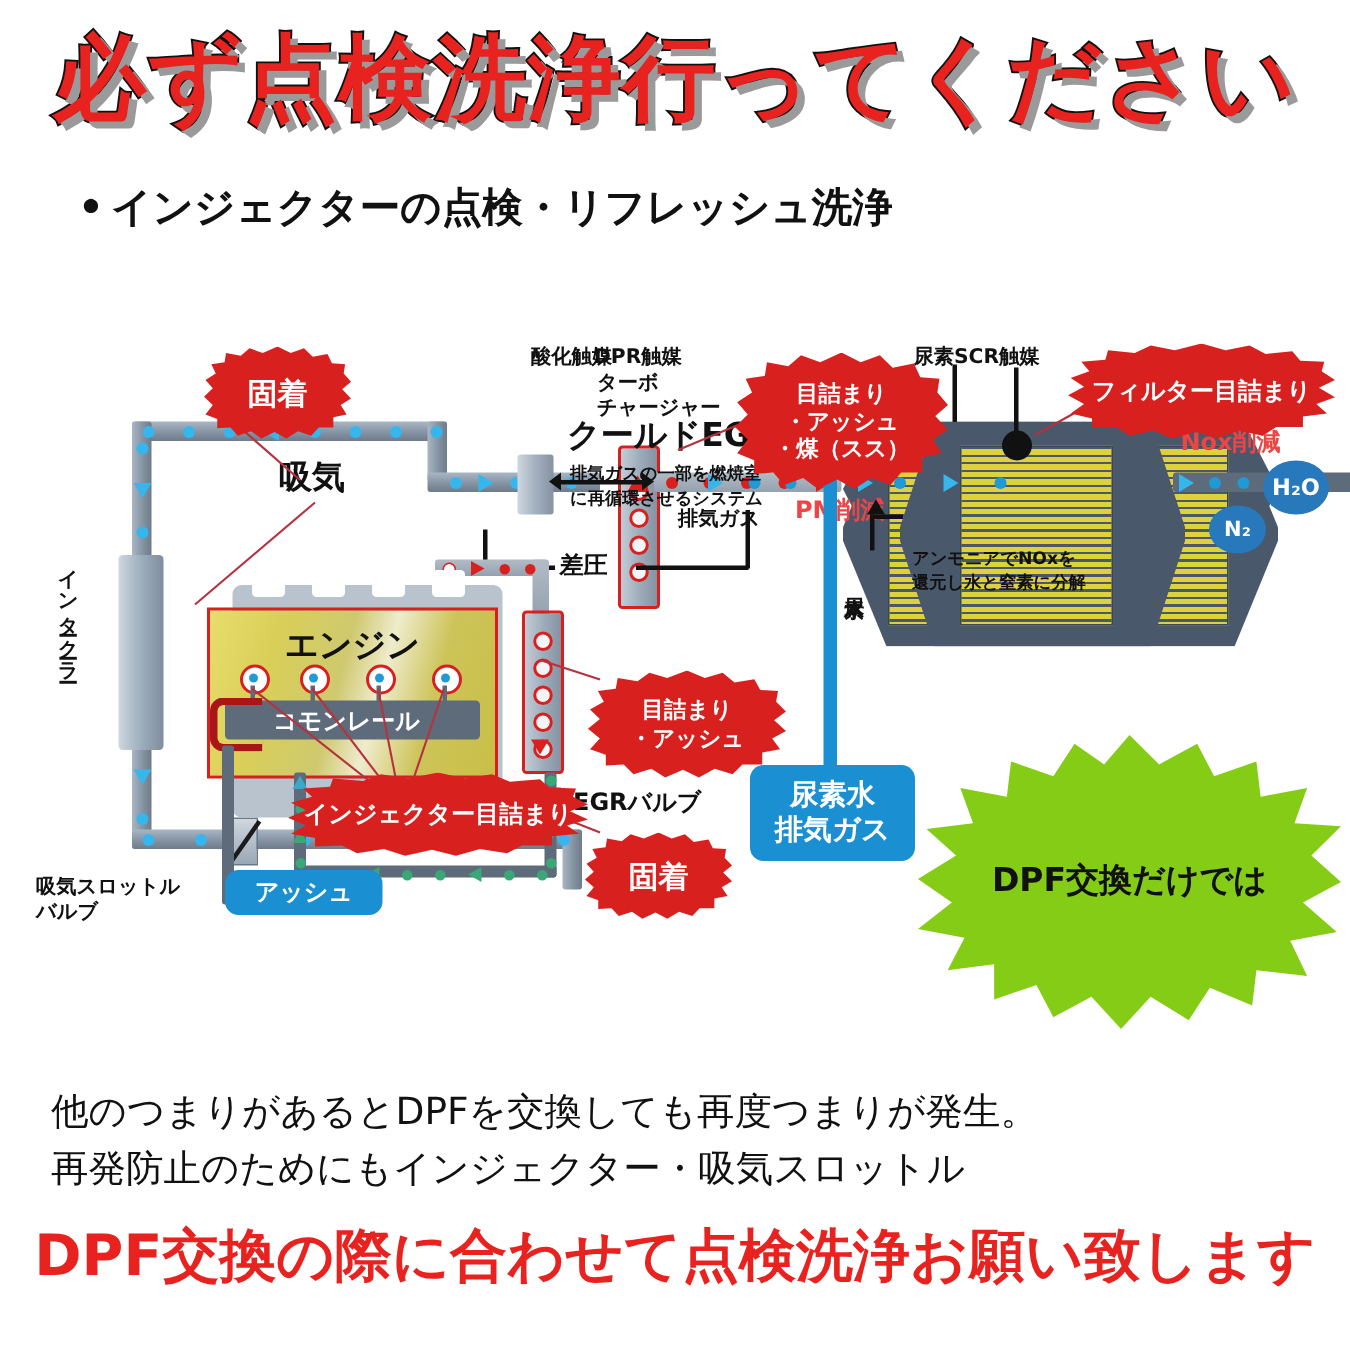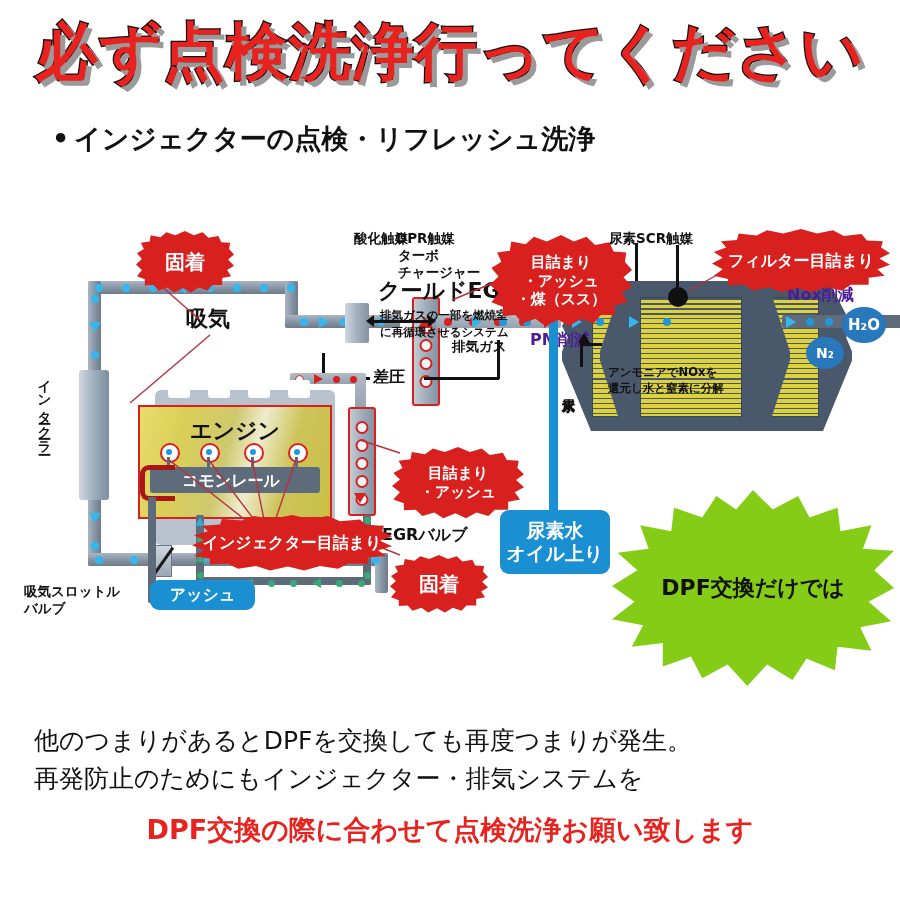--- a/index.html
+++ b/index.html
@@ -43,21 +43,21 @@
   .dots i{display:block;border-radius:50%;}
 
   
   .housing{position:absolute;background:#49596b;}
   .filt{position:absolute;background:#d8cc34;
     background-image:repeating-linear-gradient(180deg,#49596b 0 1.5px,#ddd23c 1.5px 5px);
     border:1px solid #3a4756;}
 
   .lbl{position:absolute;font-size:13.5px;font-weight:bold;color:#111;white-space:nowrap;line-height:1.25;}
   .lbl.sm{font-size:11.5px;font-weight:bold;}
-  .lbl.cyan{color:#4c1d95;}
+  .lbl.cyan{color:#ef4444;}
   .lbl.big{font-size:22px;}
   .lbl.mid{font-size:16px;}
   .lbl.vert{writing-mode:vertical-rl;text-orientation:upright;}
 
   .leader{position:absolute;background:#111;}
 
   
   .burst{
     position:absolute;display:flex;align-items:center;justify-content:center;
     background:#d8201f;color:#fff;font-weight:bold;text-align:center;
@@ -105,21 +105,21 @@
       100% 50%,91% 57%,99% 67%,88% 70%,92% 82%,80% 80%,79% 92%,69% 86%,64% 97%,55% 89%,
       48% 100%,41% 89%,32% 96%,28% 85%,18% 90%,18% 78%,7% 80%,11% 69%,0% 66%,8% 57%,0% 49%,
       9% 41%,2% 32%,13% 30%,10% 18%,21% 21%,22% 9%,32% 14%,37% 3%,44% 10%);
     display:flex;flex-direction:column;align-items:center;justify-content:center;
   }
   #star .l{font-size:22px;font-weight:bold;color:#111;line-height:1.8;white-space:nowrap;}
 
   
   #foot1,#foot2{position:absolute;font-size:25px;color:#111;white-space:nowrap;}
   #footred{position:absolute;left:0;width:900px;text-align:center;
-    font-size:27px;font-weight:bold;color:#e8221f;white-space:nowrap;}
+    font-size:38px;font-weight:bold;color:#e8221f;white-space:nowrap;}
 </style>
 </head>
 <body>
 
 <div class="abs" id="headline">必ず点検洗浄行ってください</div>
 
 <div class="abs" id="bullets">
   <div class="bullet"><span class="dot">•</span><span>インジェクターの点検・リフレッシュ洗浄</span></div>
 </div>
 
@@ -263,21 +263,21 @@
   <div class="lbl cyan mid" style="left:787px;top:60px;">Nox削減</div>
   <div class="circ" style="left:842px;top:82px;width:44px;height:36px;font-size:15px;">H₂O</div>
   <div class="circ" style="left:806px;top:112px;width:38px;height:32px;font-size:14px;">N₂</div>
 
   <div class="pipe" style="left:549px;top:90px;width:9px;height:200px;background:#1a8fd1;"></div>
   <div class="leader" style="left:580px;top:118px;width:2.5px;height:24px;"></div>
   <div class="leader" style="left:580px;top:118px;width:22px;height:2.5px;"></div>
   <div class="abs" style="left:578px;top:108px;width:0;height:0;border-left:6px solid transparent;border-right:6px solid transparent;border-bottom:10px solid #111;"></div>
   <div class="lbl vert" style="left:560px;top:163px;">尿素水</div>
   <div class="badge" style="left:500px;top:285px;width:110px;height:64px;font-size:19px;white-space:pre;">尿素水
-オイル上り</div>
+排気ガス</div>
 
   <div class="pipe red" style="left:290px;top:148px;width:75px;height:11px;"></div>
   <div class="pipe red" style="left:355px;top:148px;width:11px;height:38px;"></div>
   <div class="dots" style="left:295px;top:150px;width:62px;height:8px;justify-content:space-between;">
     <i style="width:7px;height:7px;border:1.5px solid #d8201f;background:#fff;"></i>
     <i style="width:0;height:0;border-top:5px solid transparent;border-bottom:5px solid transparent;border-left:9px solid #d8201f;border-radius:0;"></i>
     <i style="width:7px;height:7px;background:#d8201f;"></i>
       <i style="width:7px;height:7px;background:#d8201f;"></i>
   </div>
   <div class="cooler" style="left:348px;top:182px;width:24px;height:105px;">
@@ -369,14 +369,14 @@
   <div class="burst" style="left:392px;top:222px;width:132px;height:72px;white-space:pre;font-size:15px;">目詰まり
 ・アッシュ</div>
   <div class="burst solo" style="left:390px;top:330px;width:98px;height:58px;">固着</div>
 
   <div id="star" style="left:612px;top:265px;width:282px;height:196px;">
     <div class="l">DPF交換だけでは</div>
   </div>
 </div>
 
 <div id="foot1" style="left:34px;top:724px;">他のつまりがあるとDPFを交換しても再度つまりが発生。</div>
-<div id="foot2" style="left:34px;top:762px;">再発防止のためにもインジェクター・排気システムを</div>
+<div id="foot2" style="left:34px;top:762px;">再発防止のためにもインジェクター・吸気スロットル</div>
 <div id="footred" style="top:812px;">DPF交換の際に合わせて点検洗浄お願い致します</div>
 
 </body></html>

